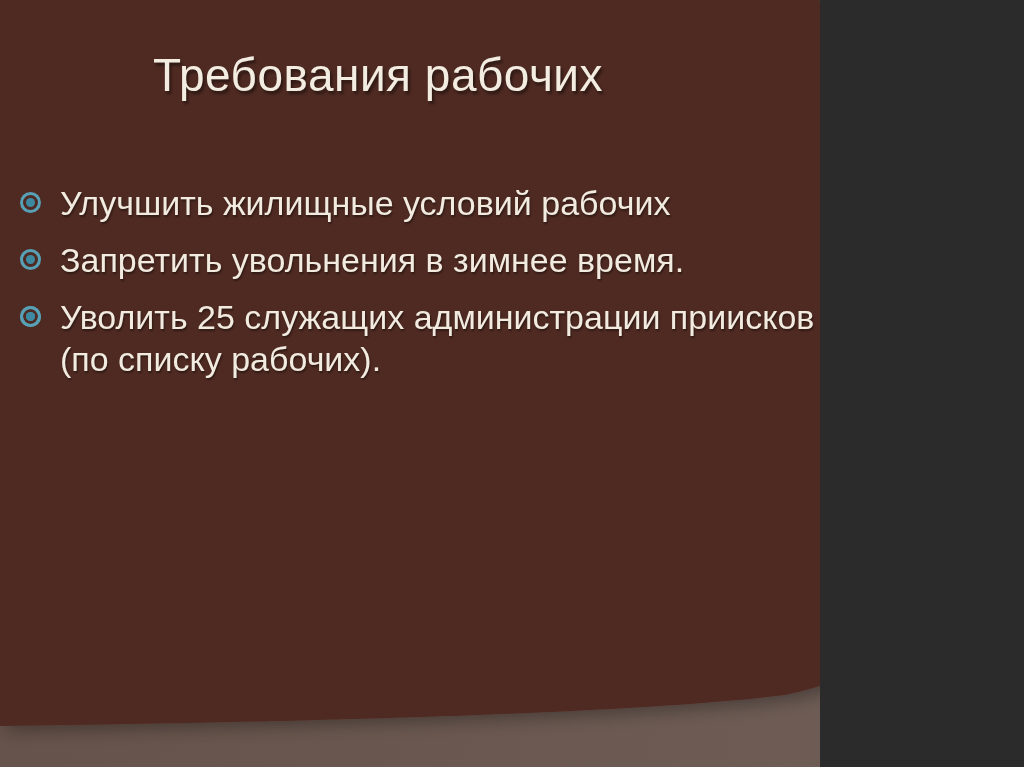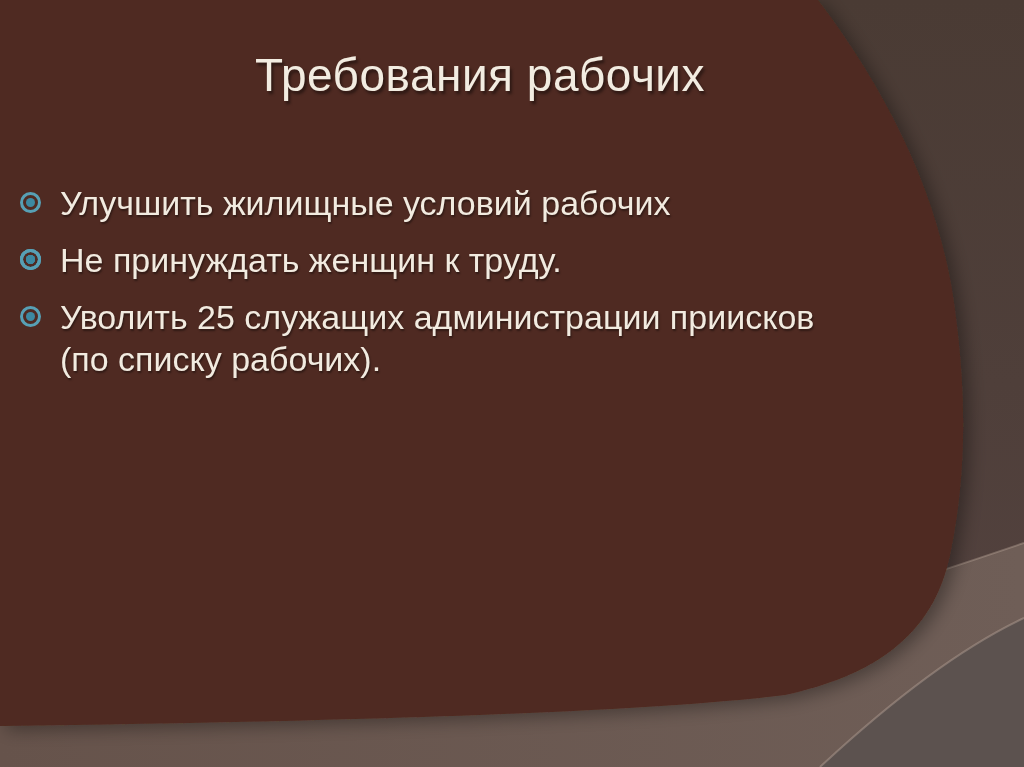--- a/index.html
+++ b/index.html
@@ -1,18 +1,18 @@
 <!DOCTYPE html>
 <html><head>
 <meta charset="utf-8">
 <style>
   html,body{margin:0;padding:0;background:#2b2b2b;}
   .slide{
     position:relative;
-    width:1024px;height:767px;
+    width:820px;height:767px;
     overflow:hidden;
     font-family:"Liberation Sans","DejaVu Sans",sans-serif;
     -webkit-font-smoothing:antialiased;
   }
   .bg{position:absolute;inset:0;width:1024px;height:767px;display:block;}
   .title{
     position:absolute;
     top:48px;left:0;right:64px;
     margin:0;
     text-align:center;
@@ -97,31 +97,26 @@
     <li>
       <span class="bullet">
           <span class="dot"></span>
         </span>
       <span class="txt">Улучшить жилищные условий рабочих</span>
     </li>
     <li>
       <span class="bullet">
           <span class="dot"></span>
         </span>
+      <span class="txt">Запретить увольнения в зимнее время.</span>
     </li>
     <li>
       <span class="bullet">
           <span class="dot"></span>
         </span>
-    </li>
-    <li>
-      <span class="bullet">
-          <span class="dot"></span>
-        </span>
-      <span class="txt">Не принуждать женщин к труду.</span>
     </li>
     <li>
       <span class="bullet">
           <span class="dot"></span>
         </span>
       <span class="txt">Уволить 25 служащих администрации приисков
 (по списку рабочих).</span>
     </li>
   </ul>
 

